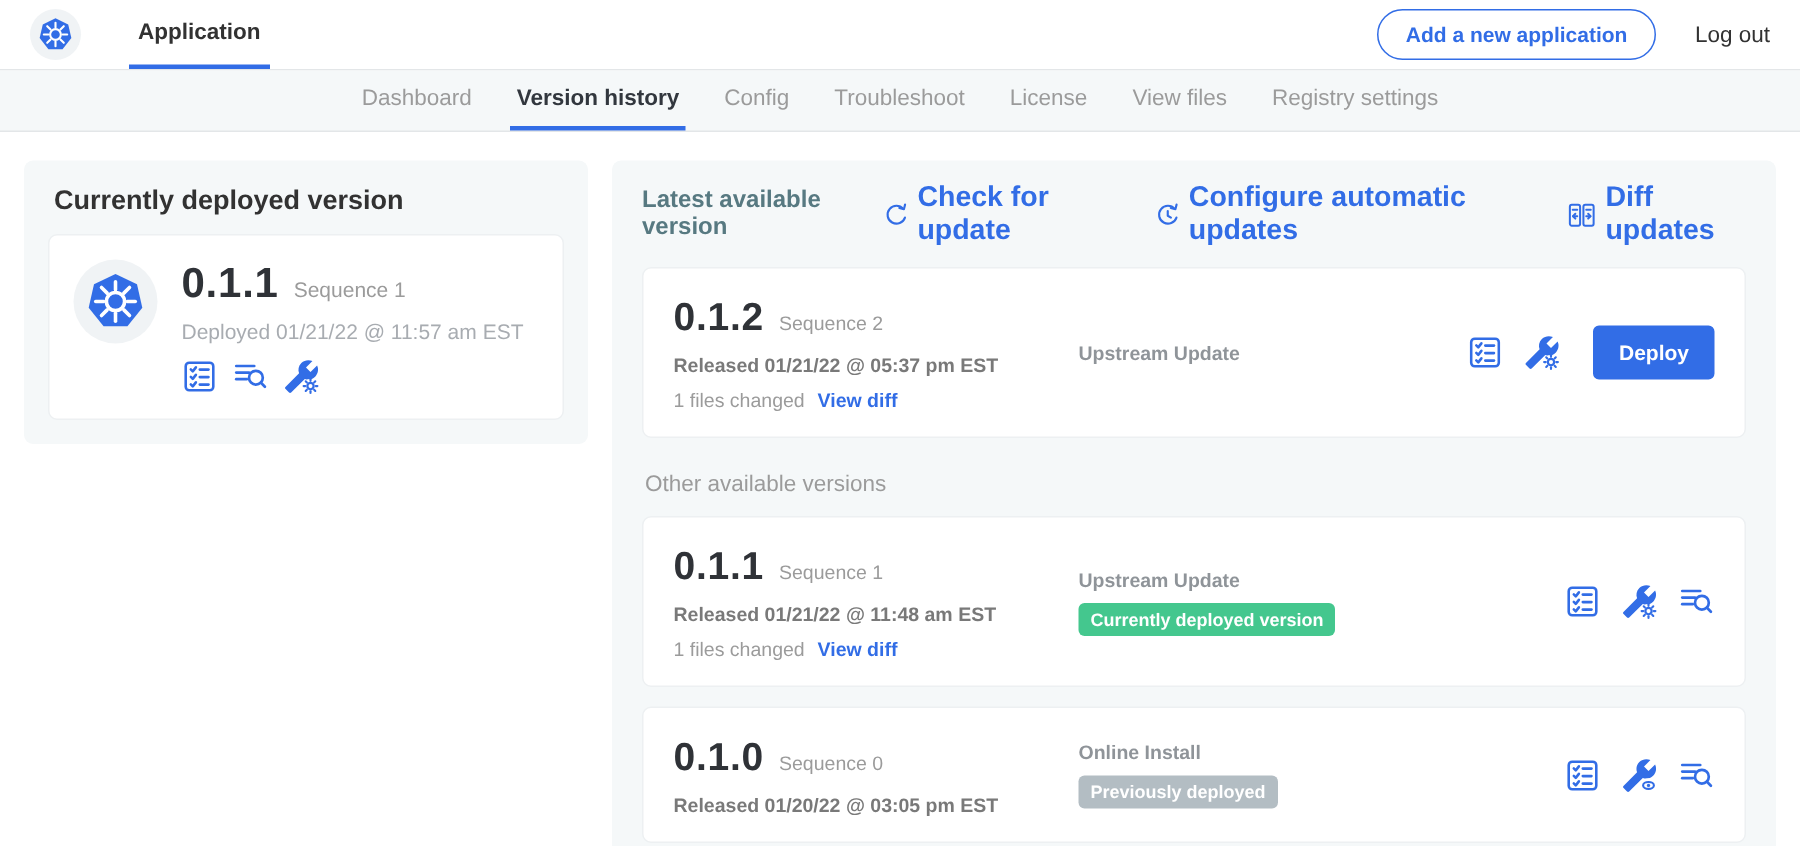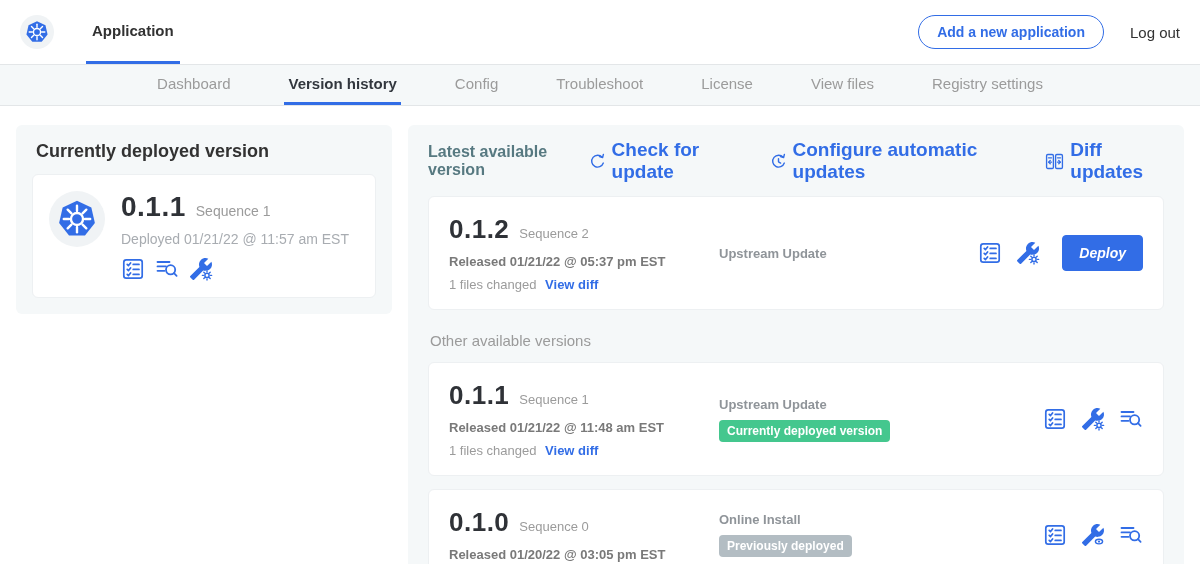--- a/index.html
+++ b/index.html
@@ -1,39 +1,39 @@
 <!DOCTYPE html>
 <html><head>
 <meta charset="utf-8">
 <style>
   * { margin:0; padding:0; box-sizing:border-box; }
   html,body { width:1200px; height:564px; background:#ffffff; overflow:hidden;
               font-family:"Liberation Sans", sans-serif; }
 
   
-  .topnav { height:65px; background:#fff; border-bottom:1px solid #E3E6E8;
+  .topnav { height:47px; background:#fff; border-bottom:1px solid #E3E6E8;
             display:flex; align-items:stretch; padding:0 20px; }
   .logo-wrap { display:flex; align-items:center; margin-right:32px; }
   .logo-circle { width:34px; height:34px; border-radius:50%; background:#F0F3F5;
                  display:flex; align-items:center; justify-content:center; }
   .topnav-tabs { display:flex; align-items:stretch; gap:34px; }
   .topnav-tab { display:flex; align-items:center; font-size:15px; font-weight:600;
                 color:#323232; border-bottom:3px solid transparent; padding:0 6px;
                 cursor:pointer; }
   .topnav-tab.active { border-bottom-color:#326DE6; }
   .topnav-right { margin-left:auto; display:flex; align-items:center; gap:26px; }
   .pill-btn { border:1px solid #326DE6; color:#326DE6; background:#fff;
               border-radius:18px; font-size:14px; font-weight:700;
               padding:8px 18px; cursor:pointer;
               font-family:"Liberation Sans", sans-serif; }
   .logout { font-size:15px; color:#323232; cursor:pointer; }
 
   
   .subnav { height:41px; background:#F5F8F9; border-bottom:1px solid #E3E6E8;
-            display:flex; align-items:stretch; justify-content:center; gap:50px; }
+            display:flex; align-items:stretch; justify-content:center; gap:22px; }
   .subnav-tab { display:flex; align-items:center; font-size:15px; color:#9B9B9B;
                 border-bottom:3px solid transparent; padding:0 4px; cursor:pointer; }
   .subnav-tab.active { color:#32373E; font-weight:700; border-bottom-color:#326DE6; }
 
   
   .main { display:flex; align-items:flex-start; gap:16px; padding:19px 16px 0; }
   .panel { background:#F5F8F9; border-radius:6px; }
 
   
   .deployed-panel { width:376px; flex-shrink:0; padding:14px 16px 16px; }
@@ -66,21 +66,21 @@
   .vc-files { font-size:13px; color:#9B9B9B; margin-top:8px; }
   .view-diff { color:#326DE6; font-weight:700; margin-left:5px; cursor:pointer;margin-top:19px; }
   .vc-mid { flex:1;margin-left:18px; }
   .vc-source { font-size:13px; font-weight:700; color:#8F9499; }
   .badge { display:inline-block; margin-top:8px; border-radius:4px; padding:4px 8px;
            font-size:12px; font-weight:700; color:#fff; }
   .badge--green { background:#44C78E; }
   .badge--gray { background:#B3BDC3; }
   .vc-right { display:flex; align-items:center; gap:14px; }
   .btn { font-family:"Liberation Sans", sans-serif; font-size:14px; font-weight:700;
-         border-radius:4px; padding:9px 16px; cursor:pointer;font-style:italic; }
+         border-radius:4px; padding:9px 16px; cursor:pointer; }
   .btn--primary { background:#326DE6; color:#fff; border:1px solid #326DE6; margin-left:8px; }
   .btn--outline { background:#fff; color:#326DE6; border:1px solid #326DE6; margin-left:8px; }
   .other-title { font-size:15px; font-weight:500; color:#9B9B9B; margin-top:22px; padding:0 2px; }
 
   svg { display:block; }
 </style>
 </head>
 <body>
 
 <svg width="0" height="0" style="position:absolute">

